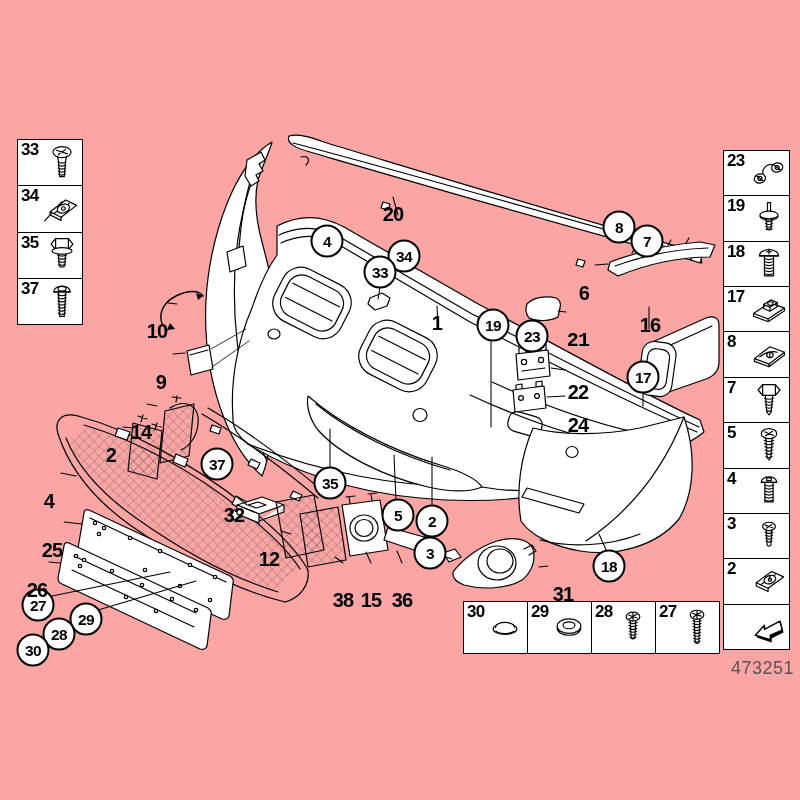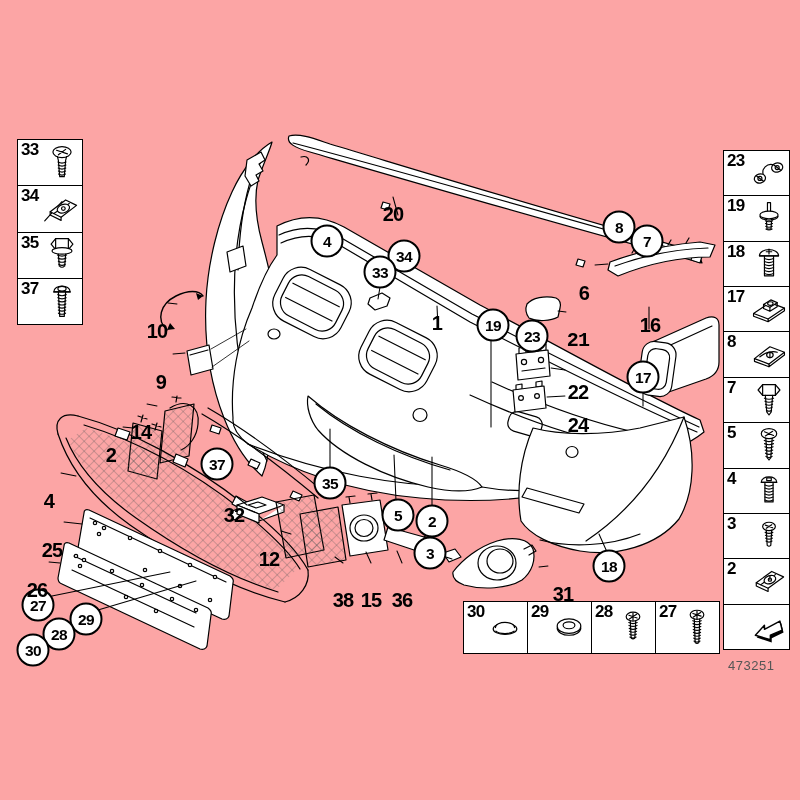--- a/index.html
+++ b/index.html
@@ -16,22 +16,22 @@
   .legend{position:absolute;border:1.6px solid #000;background:#fff;display:flex;box-sizing:border-box;}
   .legend.vert{flex-direction:column;}
   .legend.horiz{flex-direction:row;}
   .cell{position:relative;flex:1;box-sizing:border-box;cursor:pointer;}
   .legend.vert .cell + .cell{border-top:1.5px solid #000;}
   .legend.horiz .cell + .cell{border-left:1.5px solid #000;}
   .cellnum{position:absolute;left:3px;top:0px;font-weight:700;font-size:17px;letter-spacing:-0.8px;line-height:1.15;}
   .cellicon{position:absolute;right:0px;top:50%;transform:translateY(-50%);width:40px;height:42px;}
   .cellicon svg{display:block;width:100%;height:100%;}
   .legend.horiz .cellicon{right:2px;}
-  .doc-number{position:absolute;left:728px;top:658px;width:66px;text-align:left;
-              font-size:13px;color:#555;letter-spacing:0.5px;}
+  .doc-number{position:absolute;left:728px;top:658px;width:66px;text-align:right;
+              font-size:18px;color:#555;letter-spacing:0.5px;}
 </style>
 </head>
 <body>
 
 <div class="canvas">
 
   <svg id="artwork" viewBox="0 0 800 800">
     <defs>
       <pattern id="mesh" width="7" height="7" patternUnits="userSpaceOnUse" patternTransform="rotate(45)">
         <path d="M0,0 L0,7 M0,0 L7,0" stroke="#555" stroke-width="0.6" fill="none"></path>

